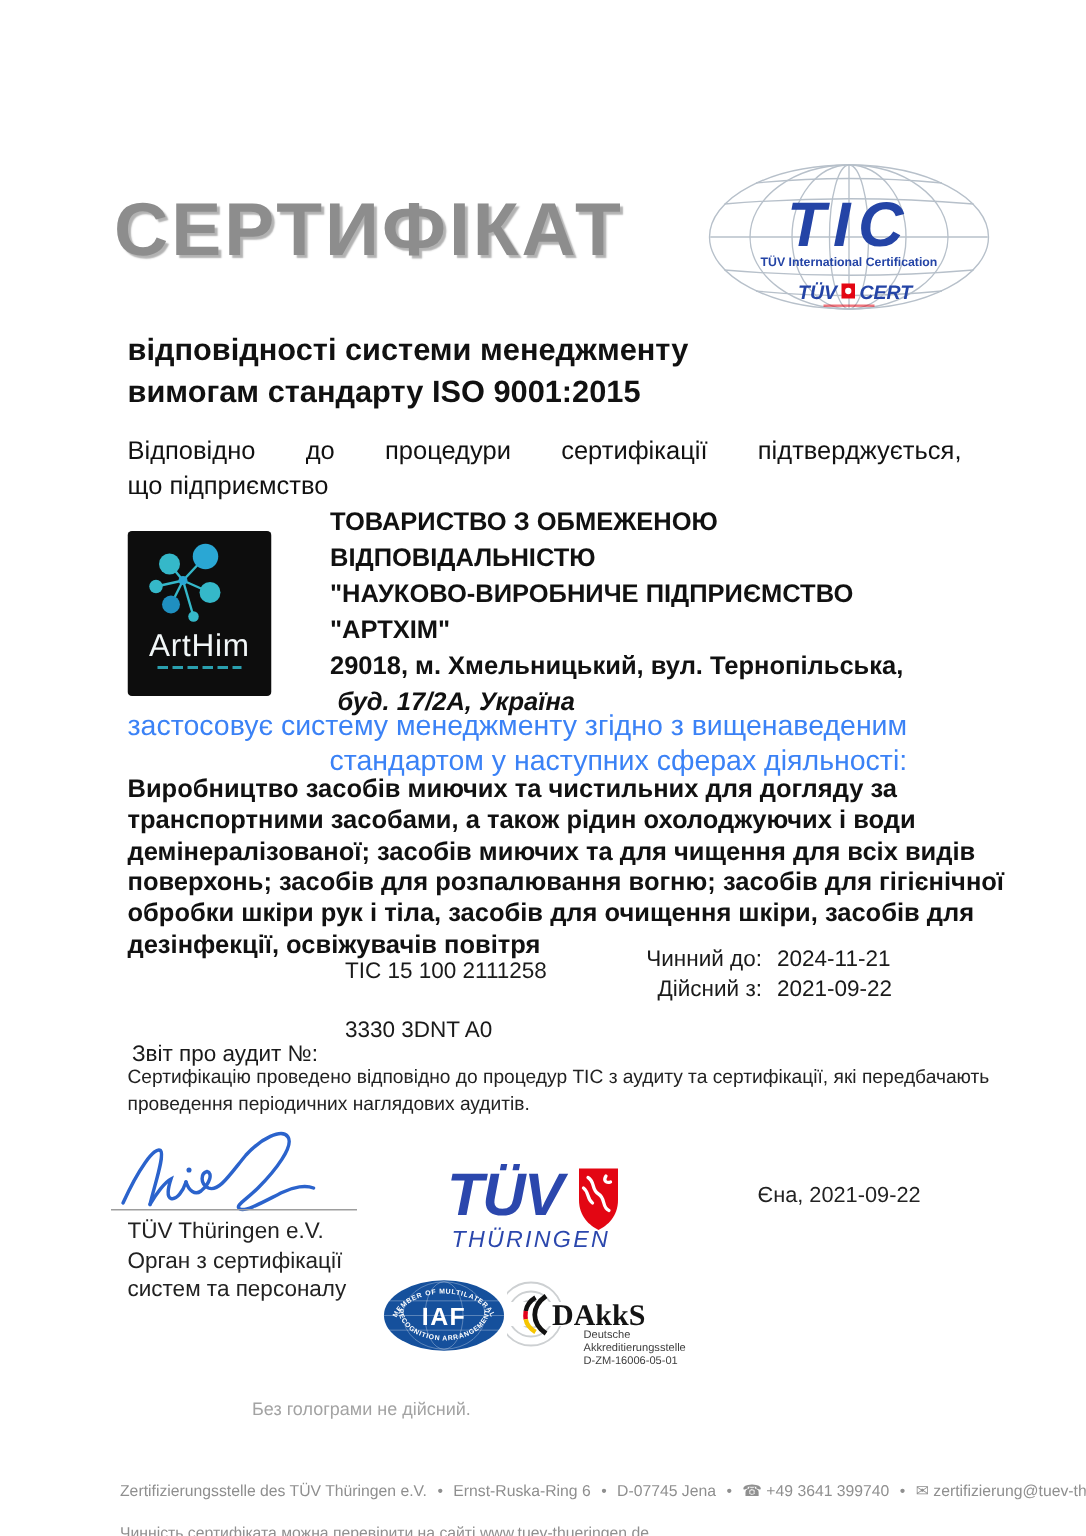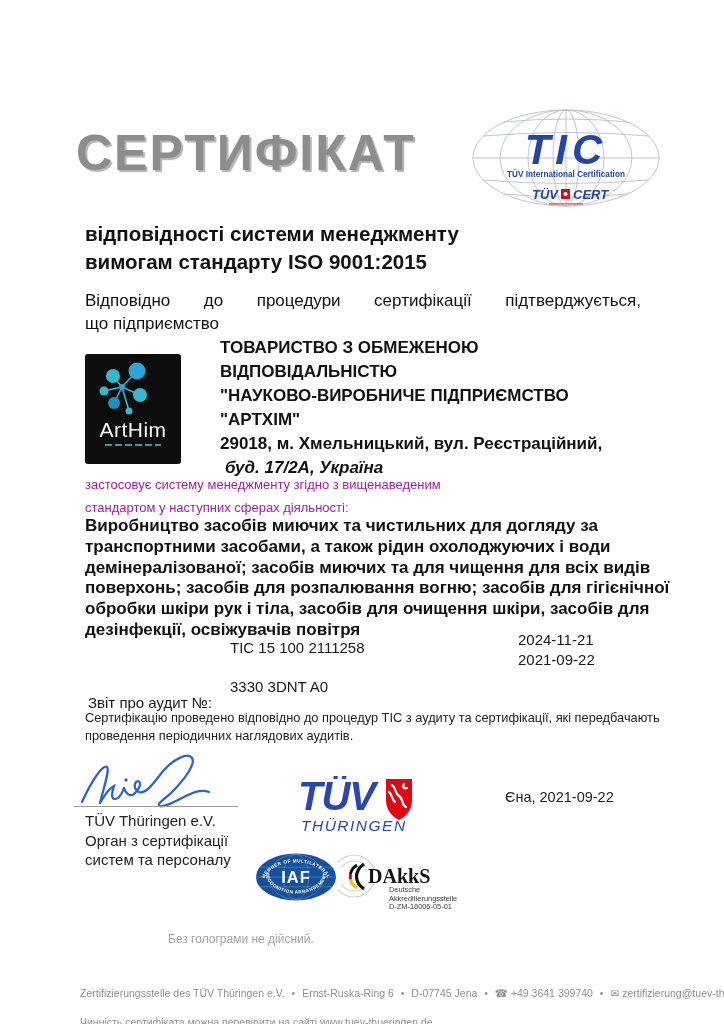--- a/index.html
+++ b/index.html
@@ -14,21 +14,21 @@
     left:76px;top:124px;font-size:50px;font-weight:bold;letter-spacing:2px;
     color:#8d8d8d;text-shadow:2px 2px 1px rgba(0,0,0,0.30);white-space:nowrap;
   }
   .subtitle{left:85px;top:220px;font-size:20.5px;font-weight:bold;line-height:28px;color:#111;}
   .intro{left:85px;top:289px;width:556px;font-size:17px;line-height:23px;color:#111;}
   .intro .stretch{text-align:justify;text-align-last:justify;}
 
   .company-text{left:220px;top:336px;font-size:17px;font-weight:bold;line-height:24px;color:#111;}
   .company-text div:last-child{padding-left:5px;font-style:italic;}
 
-  .applies{left:85px;top:473px;font-size:13px;line-height:23px;color:#a21caf;}
+  .applies{left:85px;top:473px;font-size:19px;line-height:23px;color:#3b82f6;text-align:right;}
   .scope{left:85px;top:516px;font-size:17px;font-weight:bold;line-height:20.8px;color:#111;}
 
   .reg-label{left:88px;top:630px;font-size:15px;line-height:20px;}
   .reg-value{left:230px;top:639px;font-size:15px;}
   .validity-labels{left:398px;top:630px;width:110px;font-size:15px;line-height:20px;text-align:right;}
   .validity-values{left:518px;top:630px;font-size:15px;line-height:20px;}
   .audit-label{left:88px;top:678px;font-size:15px;margin-top:16px;}
   .audit-value{left:230px;top:678px;font-size:15px;}
   .note{left:85px;top:709px;width:582px;font-size:12.8px;line-height:17.5px;color:#222;}
 
@@ -105,40 +105,44 @@
     </g>
     <text x="48" y="83" text-anchor="middle" font-size="21" fill="#f2f7f8" letter-spacing="0.5">ArtHim</text>
     <line x1="20" y1="91" x2="76" y2="91" stroke="#2a9fae" stroke-width="2" stroke-dasharray="7 3"></line>
   </svg>
 
   <div class="abs company-text">
     <div class="nowrap">ТОВАРИСТВО З ОБМЕЖЕНОЮ</div>
     <div class="nowrap">ВІДПОВІДАЛЬНІСТЮ</div>
     <div class="nowrap">"НАУКОВО-ВИРОБНИЧЕ ПІДПРИЄМСТВО</div>
     <div class="nowrap">"АРТХІМ"</div>
-    <div class="nowrap">29018, м. Хмельницький, вул. Реєстраційний,</div>
+    <div class="nowrap">29018, м. Хмельницький, вул. Тернопільська,</div>
     <div class="nowrap">буд. 17/2А, Україна</div>
   </div>
 
   <div class="abs applies">
     <div class="nowrap">застосовує систему менеджменту згідно з вищенаведеним</div>
     <div class="nowrap">стандартом у наступних сферах діяльності:</div>
   </div>
 
   <div class="abs scope">
     <div class="nowrap">Виробництво засобів миючих та чистильних для догляду за</div>
     <div class="nowrap">транспортними засобами, а також рідин охолоджуючих і води</div>
     <div class="nowrap">демінералізованої; засобів миючих та для чищення для всіх видів</div>
     <div class="nowrap">поверхонь; засобів для розпалювання вогню; засобів для гігієнічної</div>
     <div class="nowrap">обробки шкіри рук і тіла, засобів для очищення шкіри, засобів для</div>
     <div class="nowrap">дезінфекції, освіжувачів повітря</div>
   </div>
 
   <div class="abs reg-value nowrap">TIC 15 100 2111258</div>
 
+  <div class="abs validity-labels">
+    <div>Чинний до:</div>
+    <div>Дійсний з:</div>
+  </div>
   <div class="abs validity-values">
     <div>2024-11-21</div>
     <div>2021-09-22</div>
   </div>
 
   <div class="abs audit-label nowrap">Звіт про аудит №:</div>
   <div class="abs audit-value nowrap">3330 3DNT A0</div>
 
   <div class="abs note">Сертифікацію проведено відповідно до процедур TIC з аудиту та сертифікації, які передбачають проведення періодичних наглядових аудитів.</div>
 

